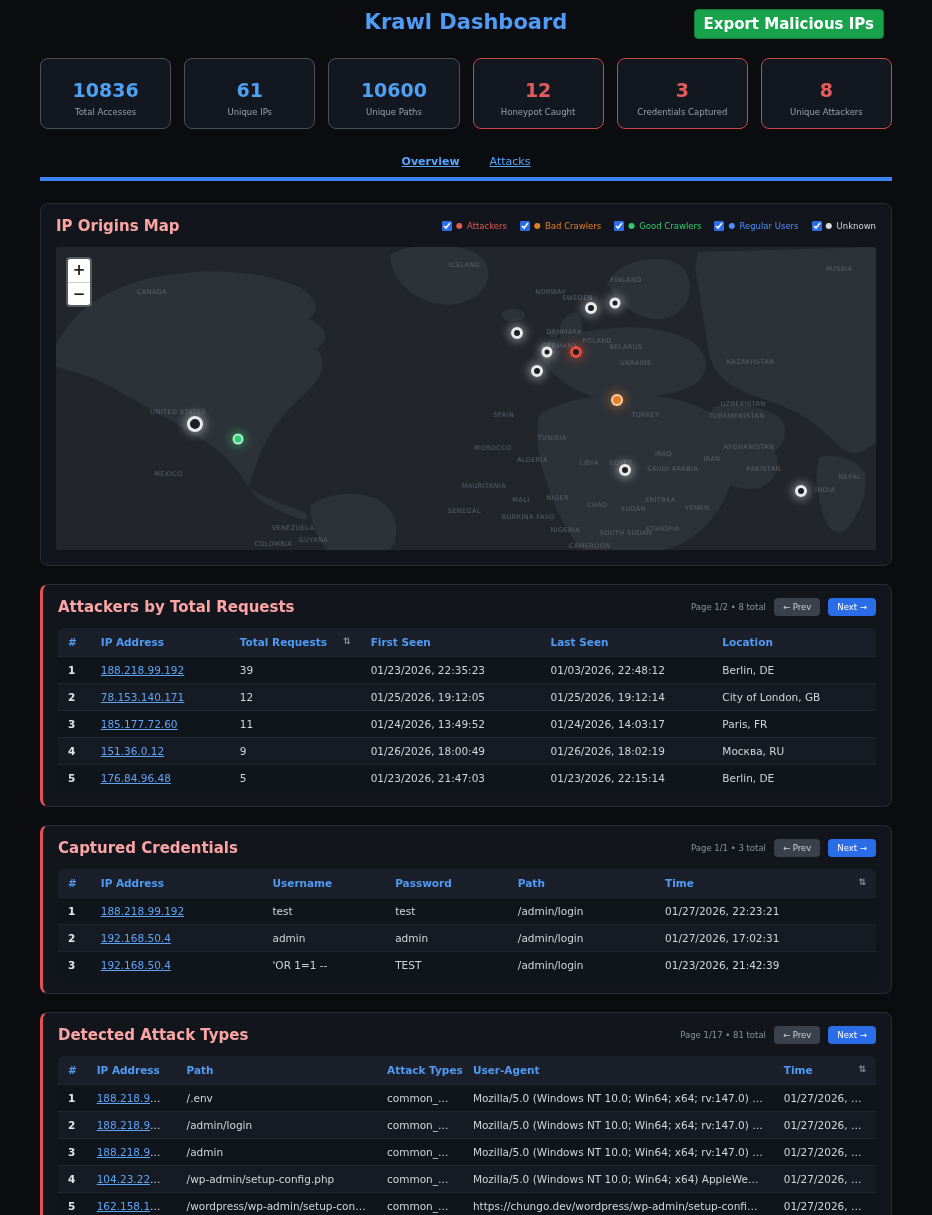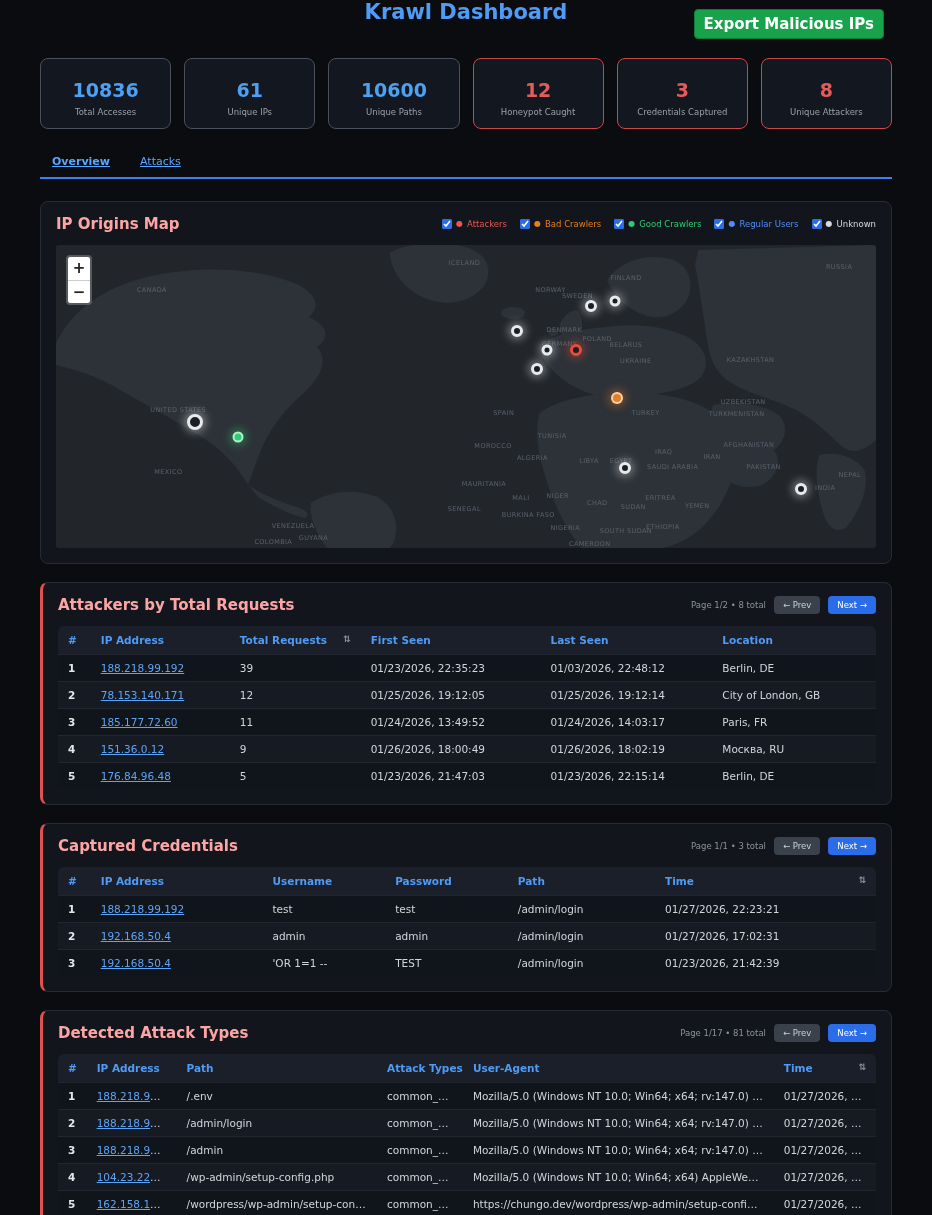--- a/index.html
+++ b/index.html
@@ -6,37 +6,37 @@
   * { box-sizing: border-box; }
   html,body { margin:0; padding:0; }
   body {
     width:932px; min-height:1215px;
     background:#0a0c10; color:#d6d9de;
     font-family:"DejaVu Sans", "Liberation Sans", sans-serif;
   }
   .content { padding:0 40px 20px; }
 
   
-  .header { position:relative; height:44px; display:flex; align-items:flex-start; justify-content:center; }
+  .header { position:relative; height:44px; display:flex; align-items:center; justify-content:center; }
   .header h1 { margin:0; font-size:21px; color:#4f9bf5; font-weight:bold; }
   .export-btn { position:absolute; right:48px; top:9px; background:#17a24b; border:1px solid #0f7d38;
     color:#fff; font-size:15px; font-weight:bold; padding:5px 9px; border-radius:4px; cursor:pointer;
     font-family:inherit; }
 
   
   .stats-row { display:flex; gap:13px; margin-top:14px; }
   .stat-card { flex:1; background:#13171f; border:1px solid #4a505a; border-radius:8px;
     text-align:center; padding:20px 4px 11px; }
   .stat-card.danger { border-color:#c74848; }
   .stat-value { font-size:19px; font-weight:bold; color:#4da0f2; }
   .stat-card.danger .stat-value { color:#e25c5c; }
   .stat-label { font-size:8.5px; color:#98a0aa; margin-top:6px; }
 
   
-  .tabs { display:flex; gap:30px; margin-top:26px; padding:0 12px 9px; border-bottom:2px solid #3b82f6; }
+  .tabs { display:flex; gap:30px; margin-top:26px; padding:0 12px 9px; border-bottom:4px solid #3b82f6;justify-content:center; }
   .tab { font-size:11px; color:#58a6ff; text-decoration:underline; cursor:pointer; }
   .tab.active { font-weight:bold; }
 
   
   .panel { background:#12151c; border:1px solid #272c34; border-radius:8px; margin-top:22px; padding:13px 15px 15px; }
   .panel.accent { border-left:3px solid #e05252; margin-top:18px; }
   .panel-head { display:flex; align-items:center; justify-content:space-between; }
   .panel-title { color:#fca5a5; font-size:15px; font-weight:bold; }
 
   

